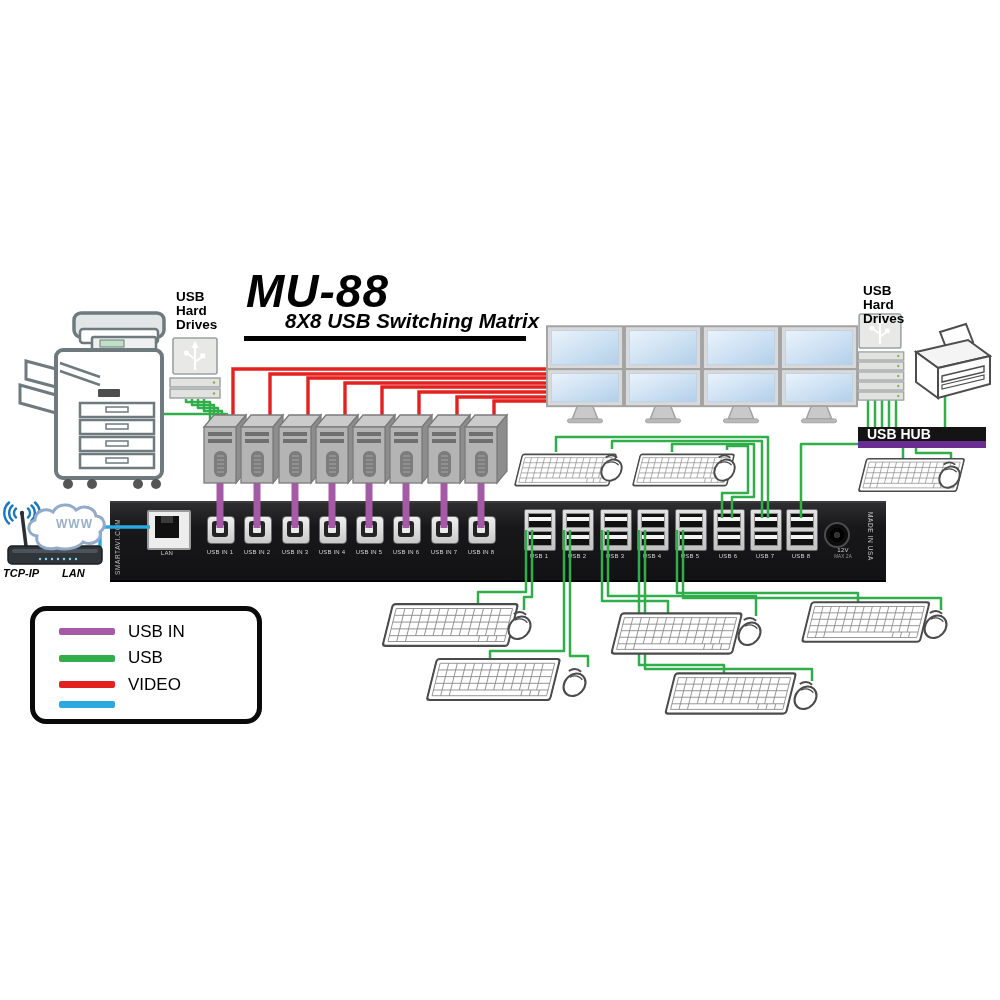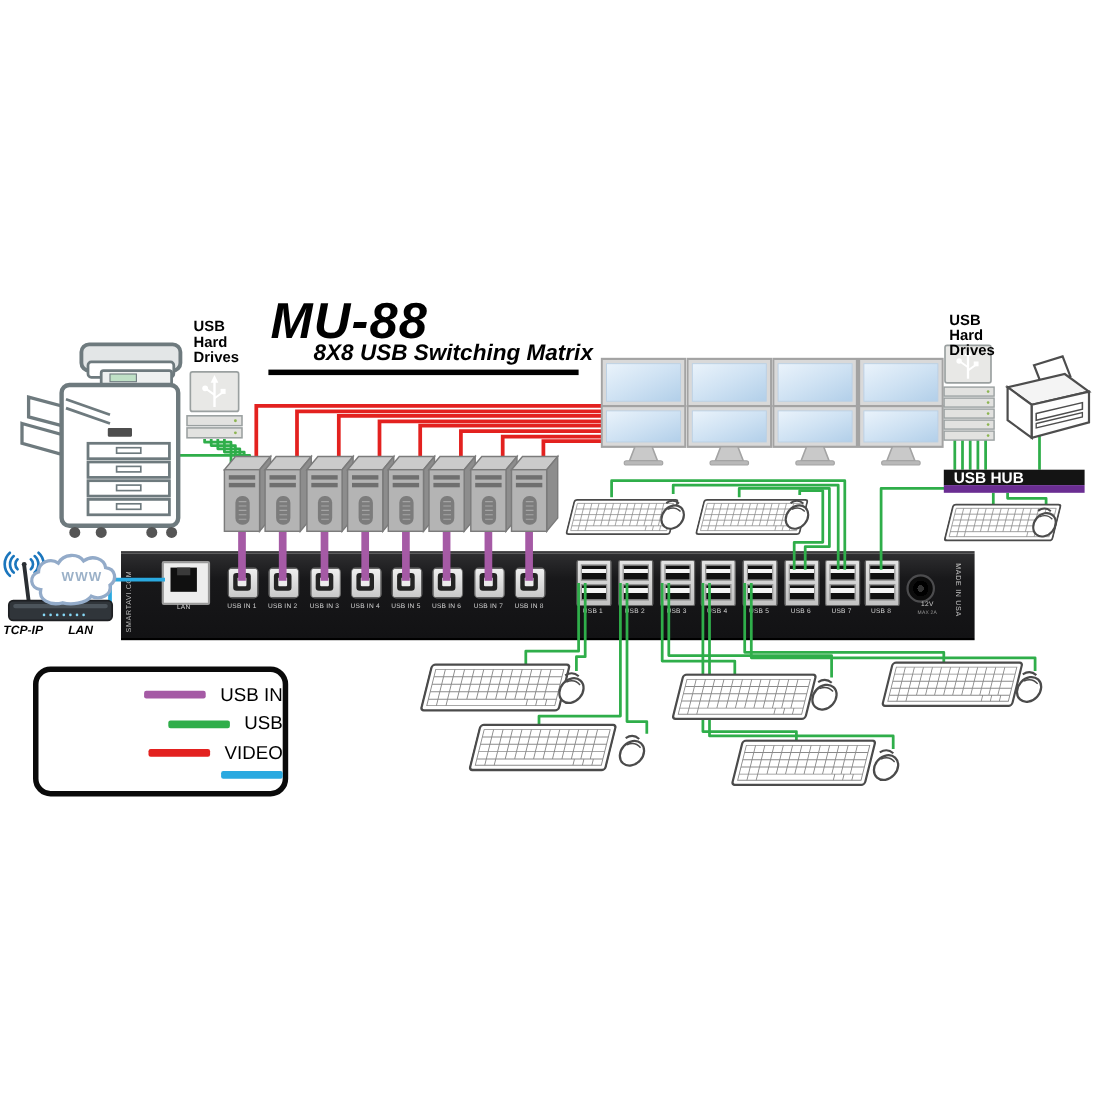--- a/index.html
+++ b/index.html
@@ -41,21 +41,21 @@
   .title{left:246px;top:264px;font-size:46px;font-weight:bold;font-style:italic;letter-spacing:1px;}
   .subtitle{left:249px;top:309px;font-size:20.5px;font-weight:bold;font-style:italic;margin-left:36px;}
   .title-rule{left:244px;top:336px;width:282px;height:5px;background:#000;z-index:4;position:absolute;}
   .hdlbl{font-size:13.5px;font-weight:bold;line-height:14px;}
   .hubtext{left:867px;top:426px;font-size:14px;font-weight:bold;color:#fff;z-index:4;}
   .netlbl{font-size:11px;font-weight:bold;font-style:italic;}
   .wwwlbl{left:56px;top:517px;font-size:12px;font-weight:bold;color:#9bb1c8;letter-spacing:1px;}
   
   .legend{position:absolute;left:30px;top:606px;width:222px;height:100px;background:#fff;
           border:5px solid #0a0a0a;border-radius:16px;z-index:4;
-          display:flex;flex-direction:column;justify-content:space-evenly;padding:4px 0;align-items:flex-end;}
+          display:flex;flex-direction:column;justify-content:space-evenly;padding:4px 0;}
   .legend .row{display:flex;align-items:center;gap:13px;padding-left:24px;}
   .legend .sw{width:56px;height:7px;border-radius:2px;flex:0 0 auto;}
   .sw0{background:#a55aa5;} .sw1{background:#2fae4a;} .sw2{background:#e3211f;} .sw3{background:#2aa9e0;}
   .legend .tx{font-size:17px;color:#000;}
 </style>
 </head>
 <body>
 
 <div class="canvas">
 

